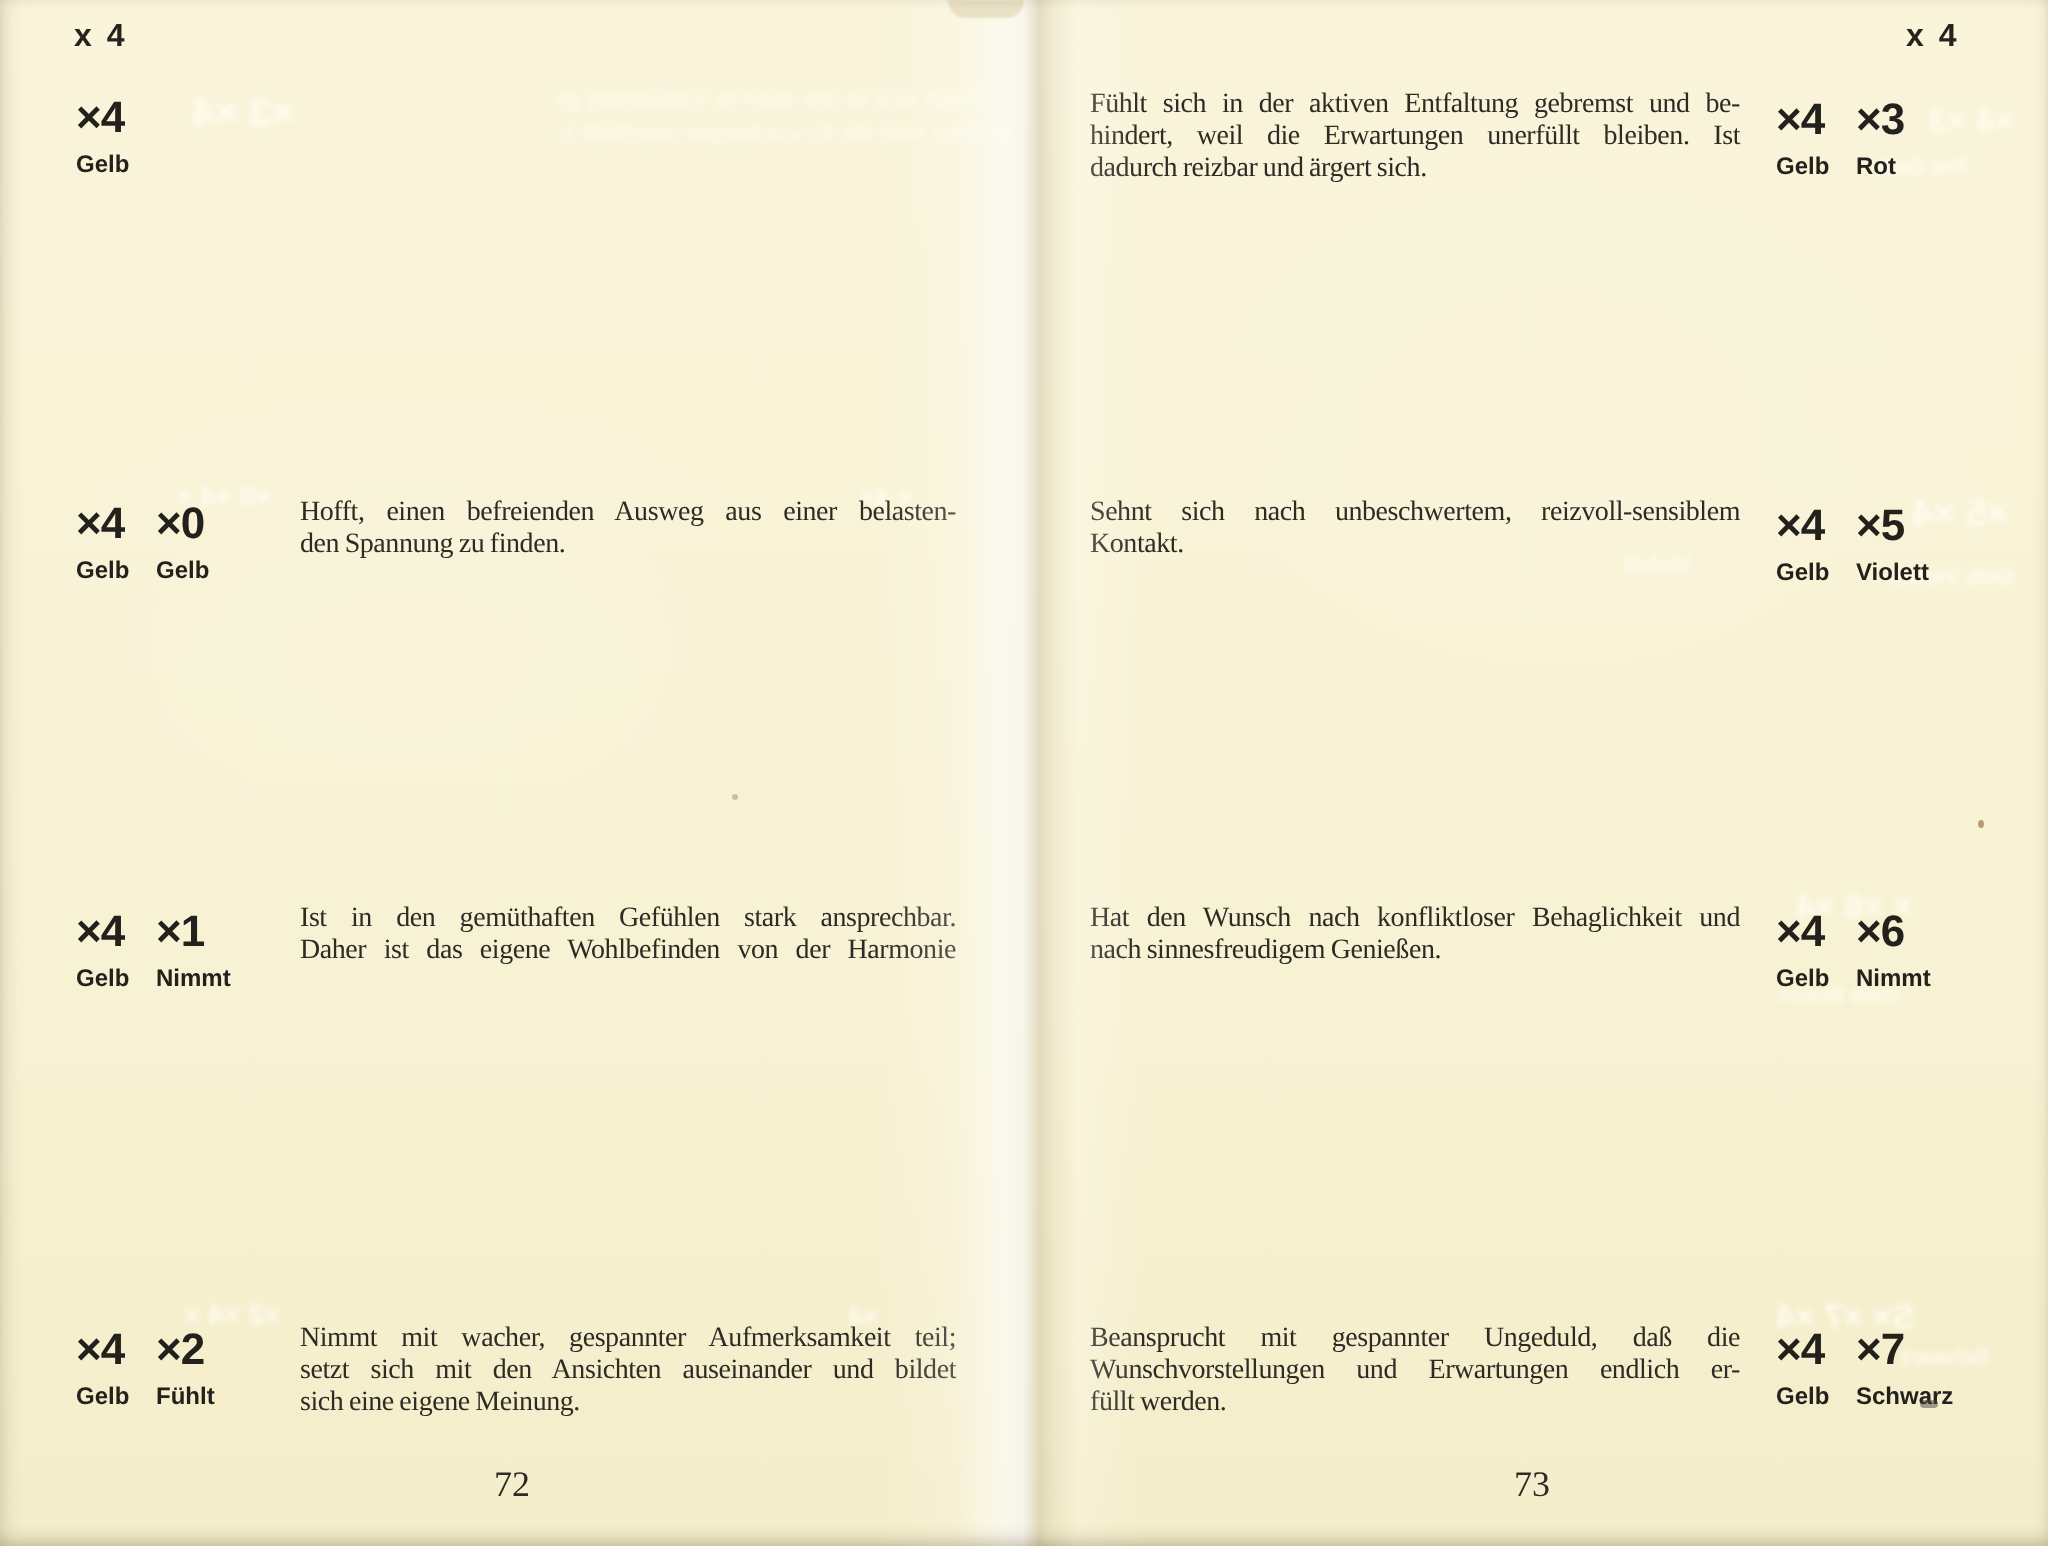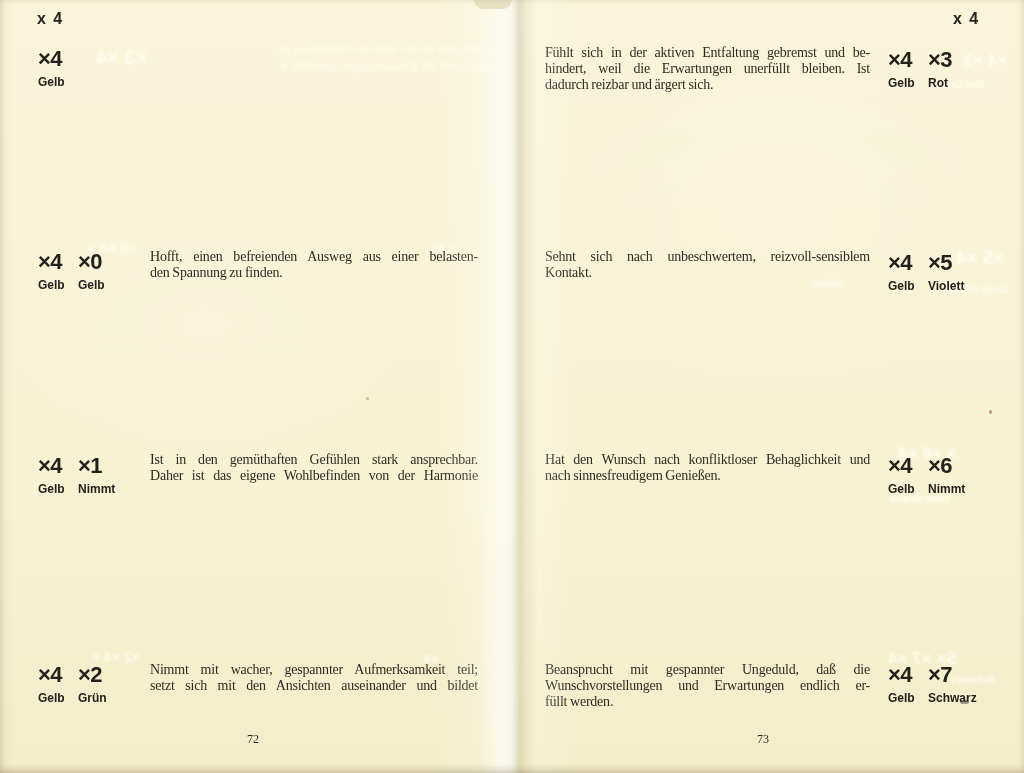--- a/index.html
+++ b/index.html
@@ -46,21 +46,21 @@
     font-weight:700; font-size:16px; letter-spacing:1.5px; color:#26241e;
   }
   .labels { position:absolute; font-family:"Liberation Sans", sans-serif; color:#23211c; }
   .codes { display:flex; font-weight:700; font-size:22px; line-height:22px; letter-spacing:-0.5px; }
   .code  { width:40px; }
   .names { display:flex; font-weight:700; font-size:12px; line-height:13px; margin-top:6px; }
   .cname { width:40px; }
   .para  { position:absolute; font-size:14px; line-height:16.2px; letter-spacing:-0.22px; word-spacing:-0.5px; }
   .line  { min-height:16px; }
   .line.j { text-align:justify; text-align-last:justify; }
-  .pageno { position:absolute; font-size:12px; color:#2e2b24; }
+  .pageno { position:absolute; font-size:18px; color:#2e2b24; }
   
   .ghost {
     position:absolute; transform:scaleX(-1); white-space:nowrap;
     color:#fffef4; opacity:.8; filter:blur(1.2px);
     font-family:"Liberation Sans", sans-serif; font-weight:700;
   }
   .ghost.serif { font-family:"Liberation Serif", serif; opacity:.62; filter:blur(1.5px); }
   .speck { position:absolute; border-radius:50%; pointer-events:none; }
 </style>
 </head>
@@ -127,26 +127,27 @@
     <div class="line j">Daher ist das eigene Wohlbefinden von der Harmonie</div>
   </div>
 
   <div class="labels" style="left:38px;top:664px">
     <div class="codes">
       <span class="code">×4</span>
       <span class="code">×2</span>
     </div>
     <div class="names">
       <span class="cname">Gelb</span>
-      <span class="cname">Grün</span>
+      <span class="cname">Fühlt</span>
     </div>
   </div>
   <div class="para" style="left:150px;top:662px;width:328px">
     <div class="line j">Nimmt mit wacher, gespannter Aufmerksamkeit teil;</div>
     <div class="line j">setzt sich mit den Ansichten auseinander und bildet</div>
+    <div class="line">sich eine eigene Meinung.</div>
   </div>
 
   <div class="pageno" style="left:247px;top:732px">72</div>
 
   <div class="para" style="left:545px;top:45px;width:325px">
     <div class="line j">Fühlt sich in der aktiven Entfaltung gebremst und be-</div>
     <div class="line j">hindert, weil die Erwartungen unerfüllt bleiben. Ist</div>
     <div class="line">dadurch reizbar und ärgert sich.</div>
   </div>
   <div class="labels" style="left:888px;top:49px">

